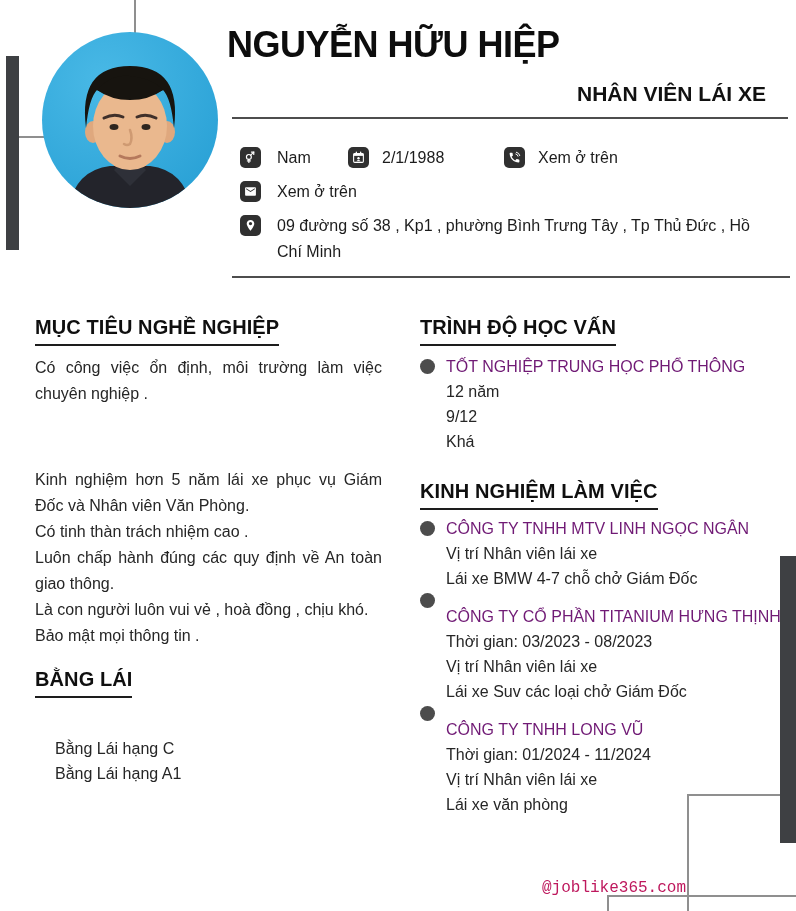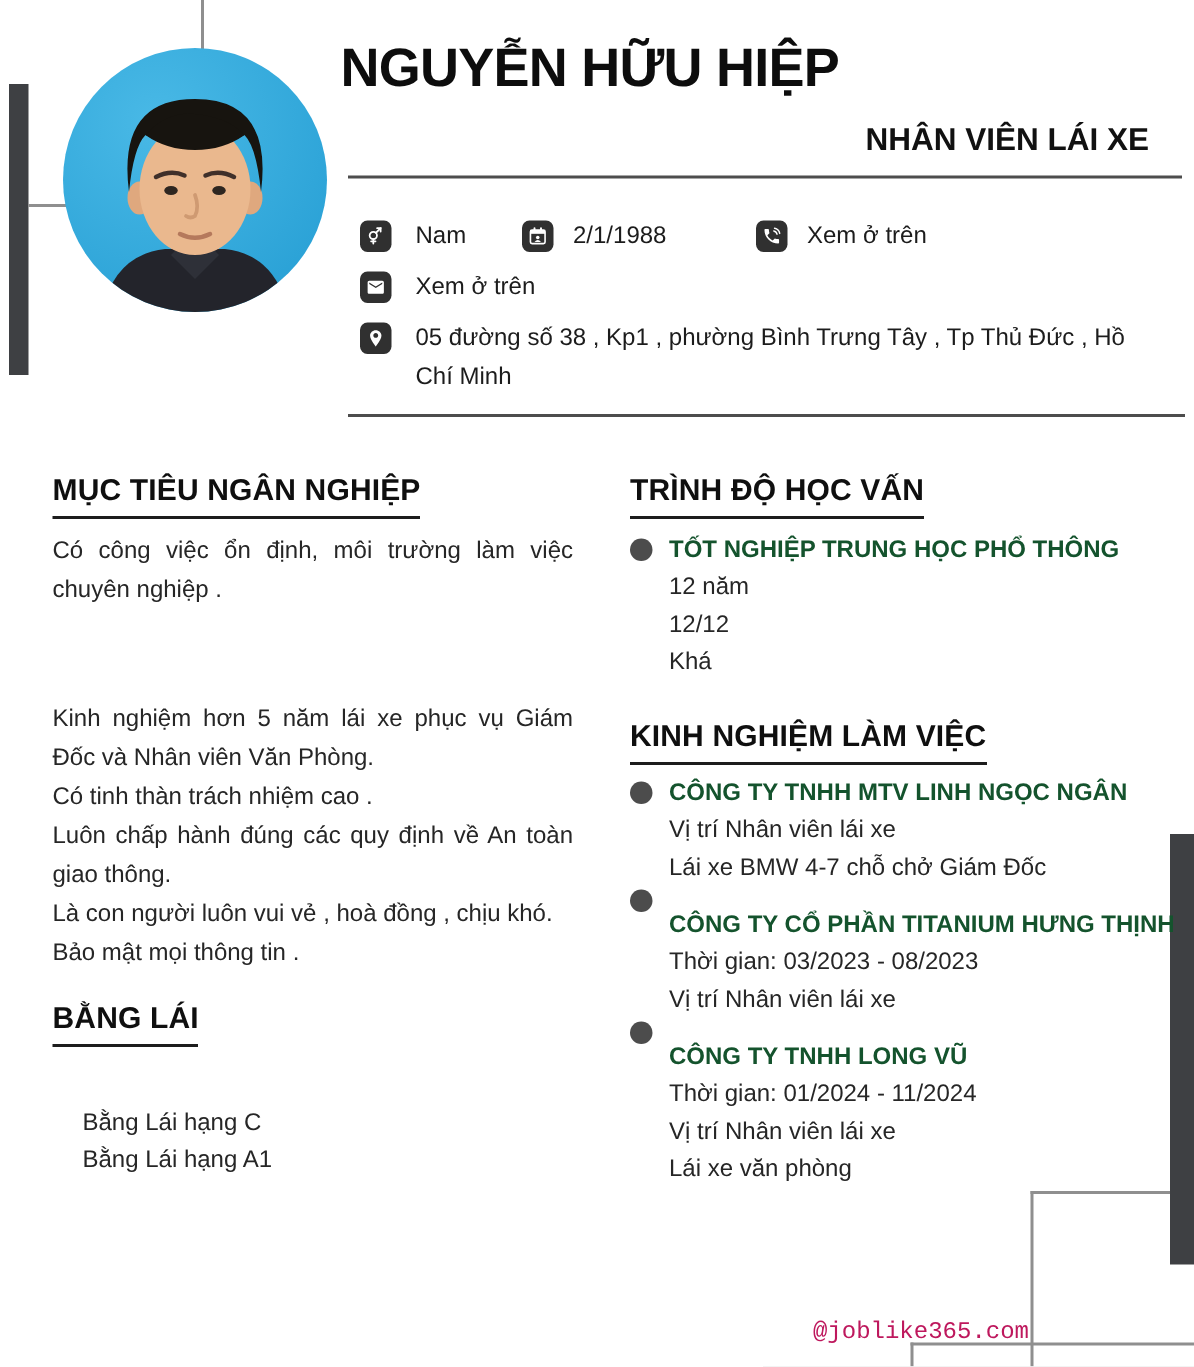--- a/index.html
+++ b/index.html
@@ -60,21 +60,21 @@
   #objective-text { position:absolute; left:35px; top:355px; width:347px; text-align:justify; }
   #info-text      { position:absolute; left:35px; top:467px; width:347px; text-align:justify; }
   #info-text p    { text-align:justify; }
   #license-items  { position:absolute; left:35px; top:736px; line-height:25px;margin-left:20px; }
 
   
   .entry { position:relative; padding-left:26px; font-size:16px; line-height:25px; color:#262626; }
   .entry .bullet { position:absolute; left:0; width:15px; height:15px;
                    border-radius:50%; background:#4c4c4c; top:5px; }
   .entry .bullet.raised { top:-11px; }
-  .entry .entry-title { font-weight:700; color:#14532d; white-space:nowrap; }
+  .entry .entry-title { font-weight:400; color:#701a75; white-space:nowrap; }
   #education-entry  { position:absolute; left:420px; top:354px; width:362px; }
   #experience-entries { position:absolute; left:420px; top:516px; width:362px; }
   .exp-entry { margin-bottom:13px; }
 
   
   #watermark { position:absolute; right:110px; top:879px;
                font-family:Liberation Mono, monospace; font-size:16px; color:#be185d; }
 </style>
 </head>
 <body>
@@ -164,25 +164,25 @@
       <path fill="#fff" d="M20 4H4c-1.1 0-2 .9-2 2v12c0 1.1.9 2 2 2h16c1.1 0 2-.9 2-2V6c0-1.1-.9-2-2-2zm0 4l-8 5-8-5V6l8 5 8-5v2z"></path>
     </svg>
   </span>
   <span class="ctext" id="email-value">Xem ở trên</span>
 
   <span class="cicon" id="location-icon">
     <svg viewBox="0 0 24 24">
       <path fill="#fff" d="M12 2C8.13 2 5 5.13 5 8.5c0 5.25 7 13.5 7 13.5s7-8.25 7-13.5C19 5.13 15.87 2 12 2zm0 9.5c-1.66 0-3-1.34-3-3s1.34-3 3-3 3 1.34 3 3-1.34 3-3 3z"></path>
     </svg>
   </span>
-  <span class="ctext" id="address-value">05 đường số 38 , Kp1 , phường Bình Trưng Tây , Tp Thủ Đức , Hồ Chí Minh</span>
+  <span class="ctext" id="address-value">09 đường số 38 , Kp1 , phường Bình Trưng Tây , Tp Thủ Đức , Hồ Chí Minh</span>
 
   <div class="hdr-divider" id="divider-2"></div>
 
-  <h2 class="sec-h" id="objective-title">MỤC TIÊU NGÂN NGHIỆP</h2>
+  <h2 class="sec-h" id="objective-title">MỤC TIÊU NGHỀ NGHIỆP</h2>
   <div class="body-text" id="objective-text">Có công việc ổn định, môi trường làm việc chuyên nghiệp .</div>
 
   <div class="body-text" id="info-text">
     <p>Kinh nghiệm hơn 5 năm lái xe phục vụ Giám Đốc và Nhân viên Văn Phòng.</p>
     <p>Có tinh thàn trách nhiệm cao .</p>
     <p>Luôn chấp hành đúng các quy định về An toàn giao thông.</p>
     <p>Là con người luôn vui vẻ , hoà đồng , chịu khó.</p>
     <p>Bảo mật mọi thông tin .</p>
   </div>
 
@@ -190,39 +190,40 @@
   <div class="body-text" id="license-items">
     <div>Bằng Lái hạng C</div>
     <div>Bằng Lái hạng A1</div>
   </div>
 
   <h2 class="sec-h" id="education-title">TRÌNH ĐỘ HỌC VẤN</h2>
   <div class="entry" id="education-entry">
     <span class="bullet"></span>
     <div class="entry-title">TỐT NGHIỆP TRUNG HỌC PHỔ THÔNG</div>
     <div>12 năm</div>
-    <div>12/12</div>
+    <div>9/12</div>
     <div>Khá</div>
   </div>
 
   <h2 class="sec-h" id="experience-title">KINH NGHIỆM LÀM VIỆC</h2>
   <div id="experience-entries">
 
     <div class="entry exp-entry">
       <span class="bullet"></span>
       <div class="entry-title">CÔNG TY TNHH MTV LINH NGỌC NGÂN</div>
       <div>Vị trí Nhân viên lái xe</div>
       <div>Lái xe BMW 4-7 chỗ chở Giám Đốc</div>
     </div>
 
     <div class="entry exp-entry">
       <span class="bullet raised"></span>
       <div class="entry-title">CÔNG TY CỔ PHẦN TITANIUM HƯNG THỊNH</div>
       <div>Thời gian: 03/2023 - 08/2023</div>
       <div>Vị trí Nhân viên lái xe</div>
+      <div>Lái xe Suv các loại chở Giám Đốc</div>
     </div>
 
     <div class="entry exp-entry">
       <span class="bullet raised"></span>
       <div class="entry-title">CÔNG TY TNHH LONG VŨ</div>
       <div>Thời gian: 01/2024 - 11/2024</div>
       <div>Vị trí Nhân viên lái xe</div>
       <div>Lái xe văn phòng</div>
     </div>
 

